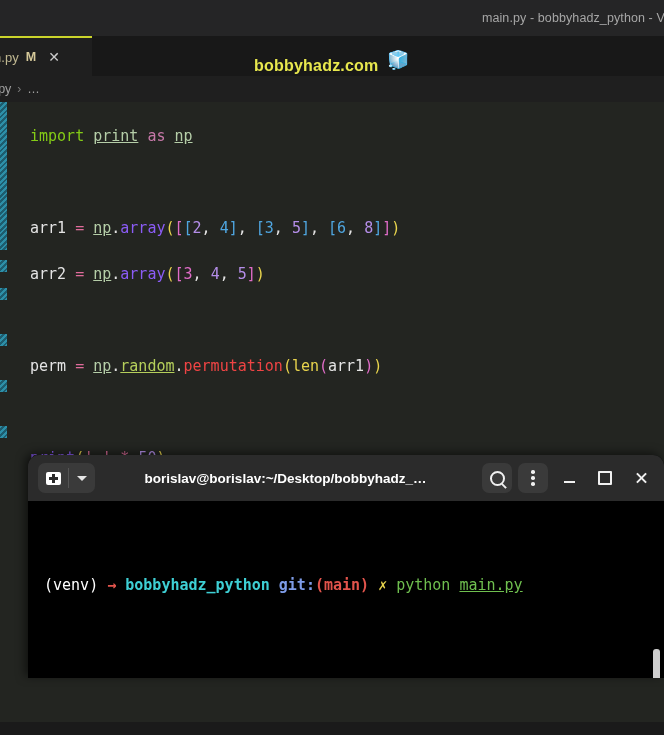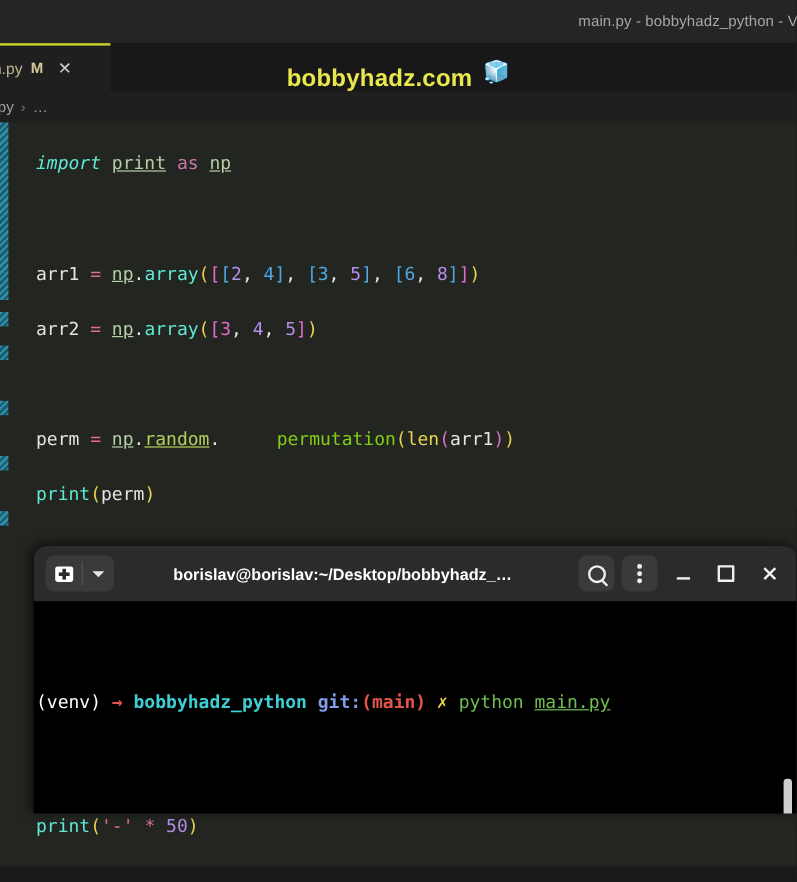--- a/index.html
+++ b/index.html
@@ -87,21 +87,21 @@
     top: 44px;
     left: 0; right: 0;
     height: 32px;
     display: flex;
     align-items: center;
     justify-content: center;
     pointer-events: none;
   }
   .watermark-text {
     color: #e8e84e;
-    font-size: 20px;
+    font-size: 16px;
     font-weight: bold;
     letter-spacing: .2px;
     margin-top: 12px;
   }
   .watermark-cube {
     margin-left: 9px;
     font-size: 18px;
     line-height: 1;
   }
 
@@ -153,28 +153,28 @@
     left: 30px;
     top: 0;
     font-family: "DejaVu Sans Mono", monospace;
     font-size: 15px;
     line-height: 23px;
     white-space: pre;
   }
   .code .ln { height: 23px; }
 
   
-  .t-kw   { color: #5eead4; font-style: italic; }
+  .t-kw   { color: #84cc16; }
   .t-mod  { color: #b5cea8; text-decoration: underline; }
   .t-as   { color: #c678a8; }
   .t-var  { color: #e4e4e4; }
   .t-op   { color: #e06c9b; }
-  .t-fn   { color: #5eead4; }
+  .t-fn   { color: #8b5cf6; }
   .t-attr { color: #b5cf5b; text-decoration: underline; margin-top: 36px; }
-  .t-call { color: #84cc16; margin-left: 47px; }
+  .t-call { color: #ef4444; }
   .t-num  { color: #b48ee8; }
   .t-num2 { color: #4fa6e0; }
   .t-str  { color: #e06c9b; }
   .t-b1   { color: #e8d44d; }
   .t-b2   { color: #e06cc8; }
   .t-b3   { color: #4fa6e0; }
   .t-plain{ color: #e4e4e4; }
   .t-len  { color: #e8d44d; margin-top: 40px; }
 
   
@@ -297,21 +297,21 @@
   .term-body {
     position: relative;
     height: 221px;
     padding: 7px 0 0 0;
     font-family: "DejaVu Sans Mono", monospace;
     font-size: 15px;
     line-height: 22px;
     white-space: pre;
     color: #ffffff;
   }
-  .term-line { padding-left: 2px; height: 22px; }
+  .term-line { padding-left: 16px; height: 22px; }
   .c-paren  { color: #ffffff; }
   .c-arrowR { color: #e2544c; font-weight: bold; }
   .c-dir    { color: #3ecfd4; font-weight: bold; }
   .c-git    { color: #7e9ce8; font-weight: bold; }
   .c-branch { color: #e2544c; font-weight: bold; }
   .c-x      { color: #e8d44d; font-weight: bold; }
   .c-cmd    { color: #6fbf4f; }
   .c-file   { color: #6fbf4f; text-decoration: underline; }
 
   .term-scrollbar {
@@ -374,21 +374,20 @@
         <i style="top:324px;height:12px;"></i>
       </div>
 
       <div class="code">
 <div class="ln"><span class="t-kw">import</span> <span class="t-mod">print</span> <span class="t-as">as</span> <span class="t-mod">np</span></div>
 <div class="ln"></div>
 <div class="ln"><span class="t-var">arr1</span> <span class="t-op">=</span> <span class="t-mod">np</span><span class="t-plain">.</span><span class="t-fn">array</span><span class="t-b1">(</span><span class="t-b2">[</span><span class="t-b3">[</span><span class="t-num">2</span><span class="t-plain">,</span> <span class="t-num2">4</span><span class="t-b3">]</span><span class="t-plain">,</span> <span class="t-b3">[</span><span class="t-b3">3</span><span class="t-plain">,</span> <span class="t-num">5</span><span class="t-b3">]</span><span class="t-plain">,</span> <span class="t-b3">[</span><span class="t-b3">6</span><span class="t-plain">,</span> <span class="t-num">8</span><span class="t-b3">]</span><span class="t-b2">]</span><span class="t-b1">)</span></div>
 <div class="ln"><span class="t-var">arr2</span> <span class="t-op">=</span> <span class="t-mod">np</span><span class="t-plain">.</span><span class="t-fn">array</span><span class="t-b1">(</span><span class="t-b2">[</span><span class="t-b2">3</span><span class="t-plain">,</span> <span class="t-num">4</span><span class="t-plain">,</span> <span class="t-num">5</span><span class="t-b2">]</span><span class="t-b1">)</span></div>
 <div class="ln"></div>
 <div class="ln"><span class="t-var">perm</span> <span class="t-op">=</span> <span class="t-mod">np</span><span class="t-plain">.</span><span class="t-attr">random</span><span class="t-plain">.</span><span class="t-call">permutation</span><span class="t-b1">(</span><span class="t-len">len</span><span class="t-b2">(</span><span class="t-plain">arr1</span><span class="t-b2">)</span><span class="t-b1">)</span></div>
-<div class="ln"><span class="t-fn">print</span><span class="t-b1">(</span><span class="t-plain">perm</span><span class="t-b1">)</span></div>
 <div class="ln"></div>
 <div class="ln"><span class="t-fn">print</span><span class="t-b1">(</span><span class="t-str">'-'</span> <span class="t-op">*</span> <span class="t-num">50</span><span class="t-b1">)</span></div>
 <div class="ln"></div>
 <div class="ln"><span class="t-fn">print</span><span class="t-b1">(</span><span class="t-plain">arr1</span><span class="t-b2">[</span><span class="t-plain">perm</span><span class="t-b2">]</span><span class="t-b1">)</span></div>
 <div class="ln"></div>
 <div class="ln"><span class="t-fn">print</span><span class="t-b1">(</span><span class="t-str">'-'</span> <span class="t-op">*</span> <span class="t-num">50</span><span class="t-b1">)</span></div>
 <div class="ln"></div>
 
       </div>
     </div>

